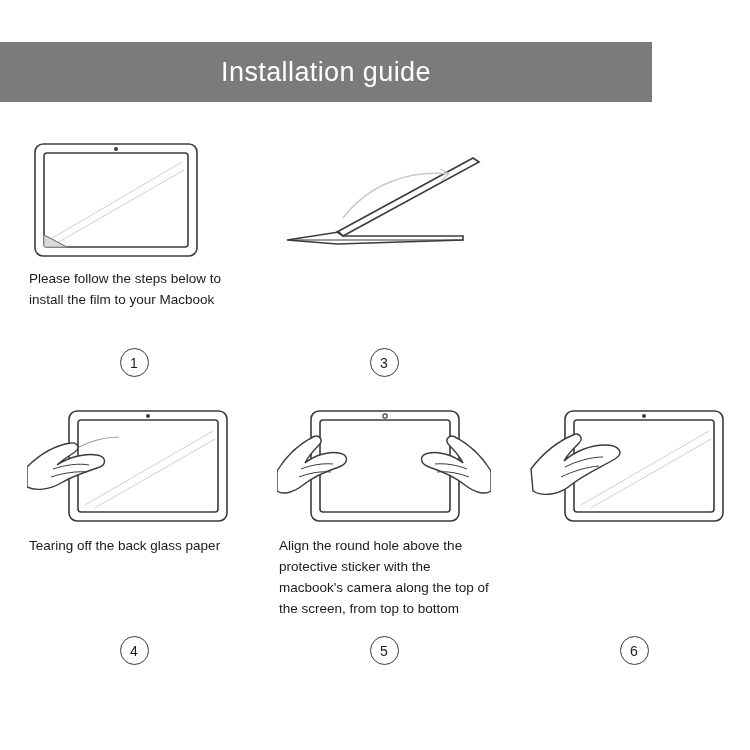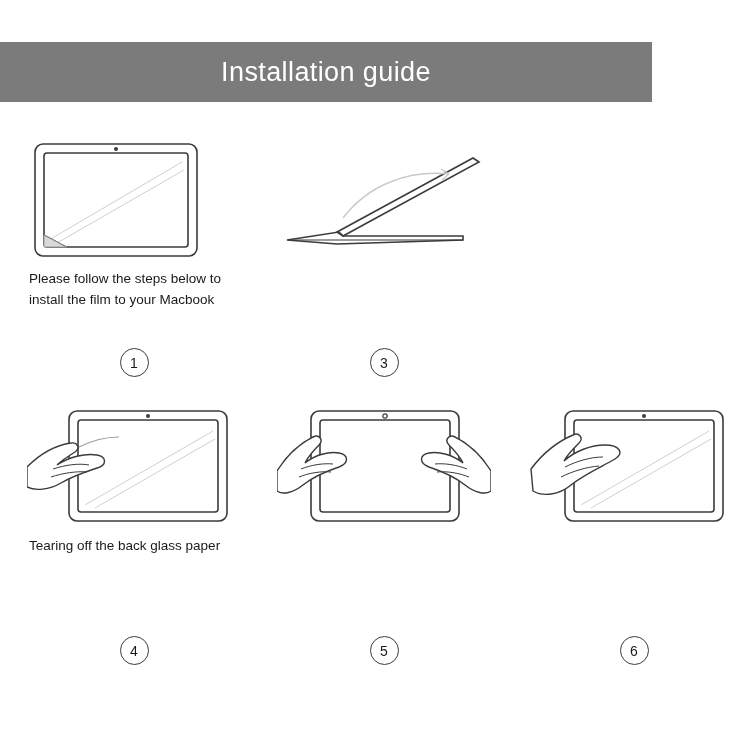--- a/index.html
+++ b/index.html
@@ -199,20 +199,21 @@
             <path d="M24 62 C34 58, 46 56, 56 57" fill="none" stroke="#3b3b3b" stroke-width="1"></path>
             <path d="M22 70 C32 66, 44 64, 54 65" fill="none" stroke="#3b3b3b" stroke-width="1"></path>
 
             <path d="M214 64 C204 48, 190 36, 178 30 C172 27, 167 33, 172 38 C178 44, 183 50, 186 56
                      C176 48, 162 44, 152 46 C142 48, 142 56, 152 60 C164 64, 178 70, 188 78
                      C198 86, 208 88, 214 84 Z" fill="#ffffff" stroke="#3b3b3b" stroke-width="1.4"></path>
             <path d="M190 62 C180 58, 168 56, 158 57" fill="none" stroke="#3b3b3b" stroke-width="1"></path>
             <path d="M192 70 C182 66, 170 64, 160 65" fill="none" stroke="#3b3b3b" stroke-width="1"></path>
           </svg>
         </div>
+        <div class="caption">Align the round hole above the protective sticker with the macbook's camera along the top of the screen, from top to bottom</div>
         <div class="num-wrap">
           <div class="num">5</div>
         </div>
       </div>
 
       <div class="step">
         <div class="illus">
           <svg width="214" height="118" viewBox="0 0 214 118" xmlns="http://www.w3.org/2000/svg">
             <g fill="none" stroke="#3b3b3b" stroke-width="1.6">
               <rect x="38" y="4" width="158" height="110" rx="8" ry="8"></rect>

